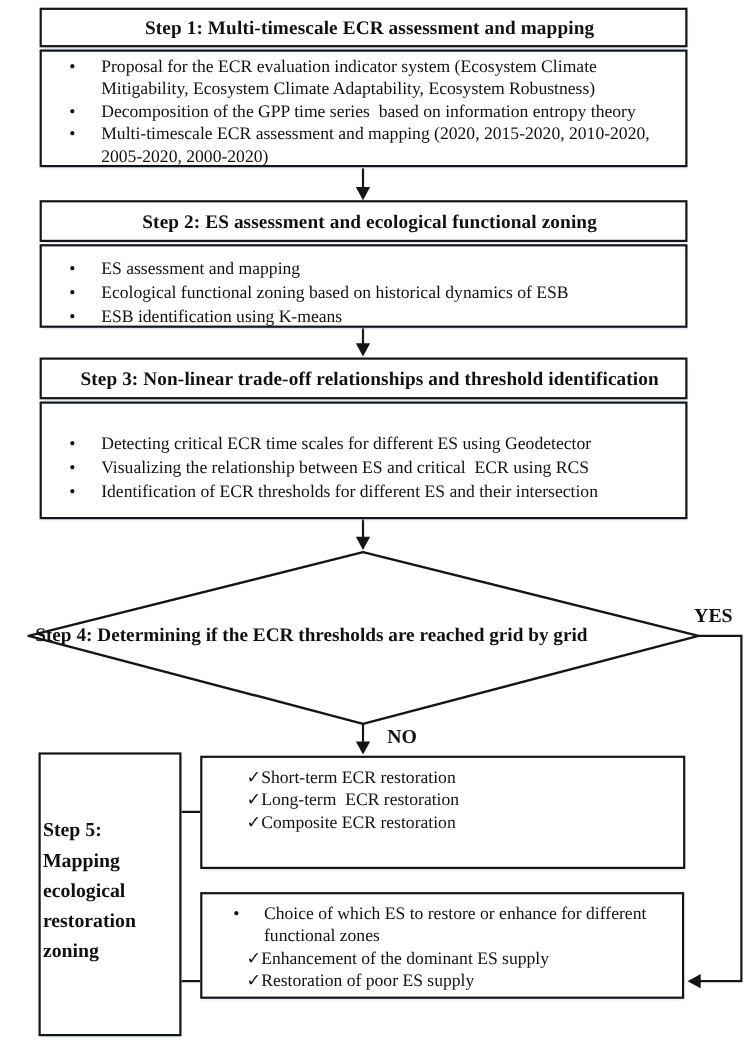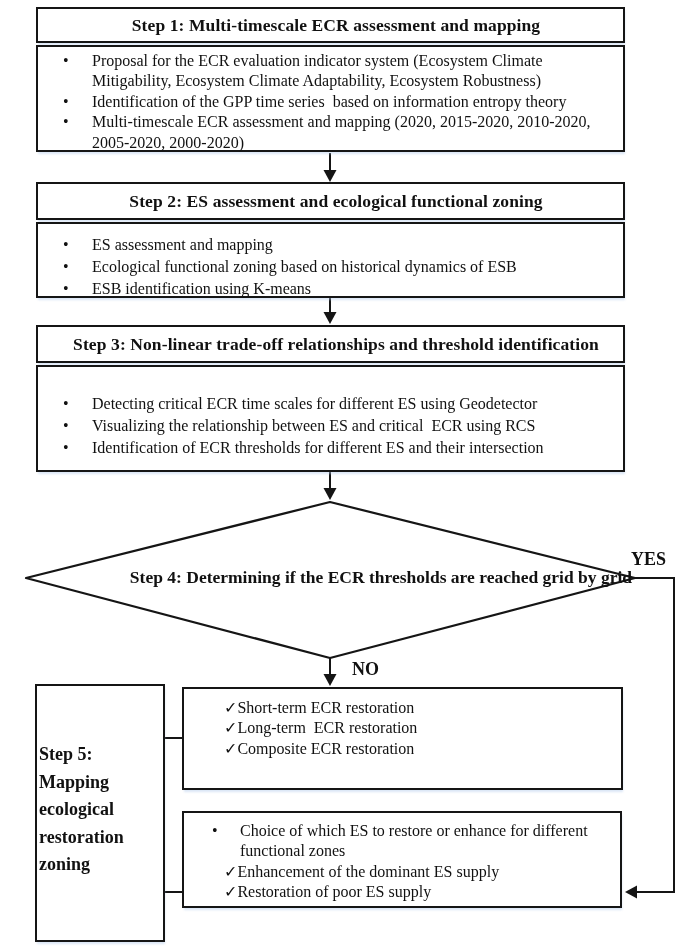--- a/index.html
+++ b/index.html
@@ -28,21 +28,21 @@
   .rb-list li.cont{padding-left:56px;}
   .rb-list li.check{padding-left:40px;}
   #step1-content{padding-top:4px;}
   #step2-content{padding-top:10px;}
   #step2-content li{line-height:22px;}
   #step3-content{padding-top:26px;}
   #step3-content li{line-height:22px;}
   #box-time{padding-top:9px;}
   #box-es{padding-top:8px;}
   .diamond-label{
-    position:absolute;left:32px;top:567px;width:600px;text-align:right;
+    position:absolute;left:32px;top:567px;width:600px;text-align:left;
     font-weight:bold;font-size:17.5px;z-index:2;white-space:nowrap;
   }
   .branch-label{position:absolute;font-weight:bold;font-size:18px;z-index:2;}
   #yes-label{left:631px;top:549px;}
   #no-label{left:352px;top:659px;}
   #step5-box{padding:55px 4px 0 2px;margin-left:28px;}
   #step5-box .step5-text{font-weight:bold;font-size:18px;line-height:27.5px;}
 </style>
 </head>
 <body>
@@ -85,21 +85,21 @@
       <polygon points="150,806.5 150,819.5 138,813" fill="#151515"></polygon>
     </g>
   </svg>
 
   <div class="box title-box" id="step1-title" style="left:36px;top:7px;width:589px;height:36px">
     <span class="title-text">Step 1: Multi-timescale ECR assessment and mapping</span>
   </div>
   <div class="box" id="step1-content" style="left:36px;top:45px;width:589px;height:107px">
     <ul class="items step-list">
       <li class="bullet">Proposal for the ECR evaluation indicator system (Ecosystem Climate Mitigability, Ecosystem Climate Adaptability, Ecosystem Robustness)</li>
-      <li class="bullet">Identification of the GPP time series  based on information entropy theory</li>
+      <li class="bullet">Decomposition of the GPP time series  based on information entropy theory</li>
       <li class="bullet">Multi-timescale ECR assessment and mapping (2020, 2015-2020, 2010-2020, 2005-2020, 2000-2020)</li>
     </ul>
   </div>
 
   <div class="box title-box" id="step2-title" style="left:36px;top:182px;width:589px;height:38px">
     <span class="title-text">Step 2: ES assessment and ecological functional zoning</span>
   </div>
   <div class="box" id="step2-content" style="left:36px;top:222px;width:589px;height:76px">
     <ul class="items step-list">
       <li class="bullet">ES assessment and mapping</li>

